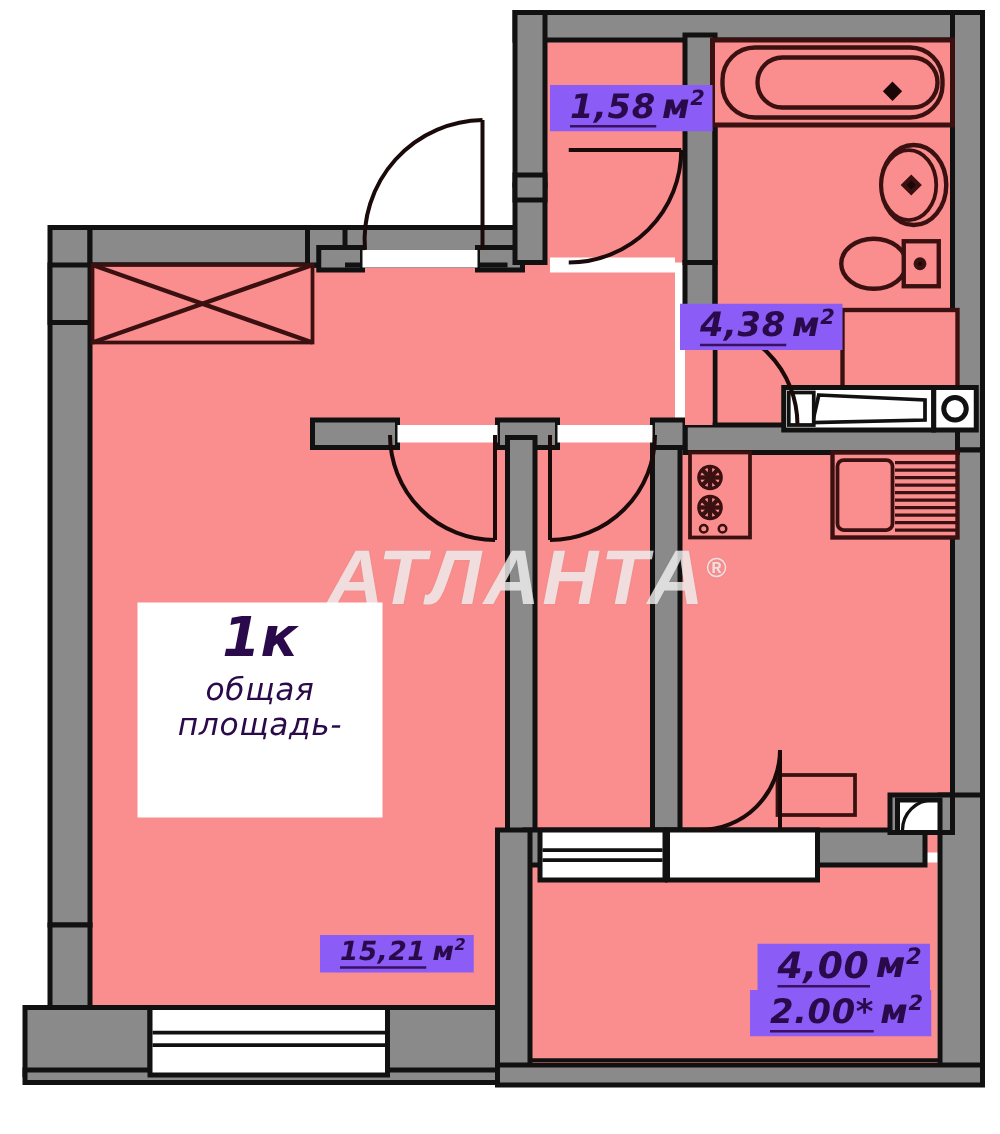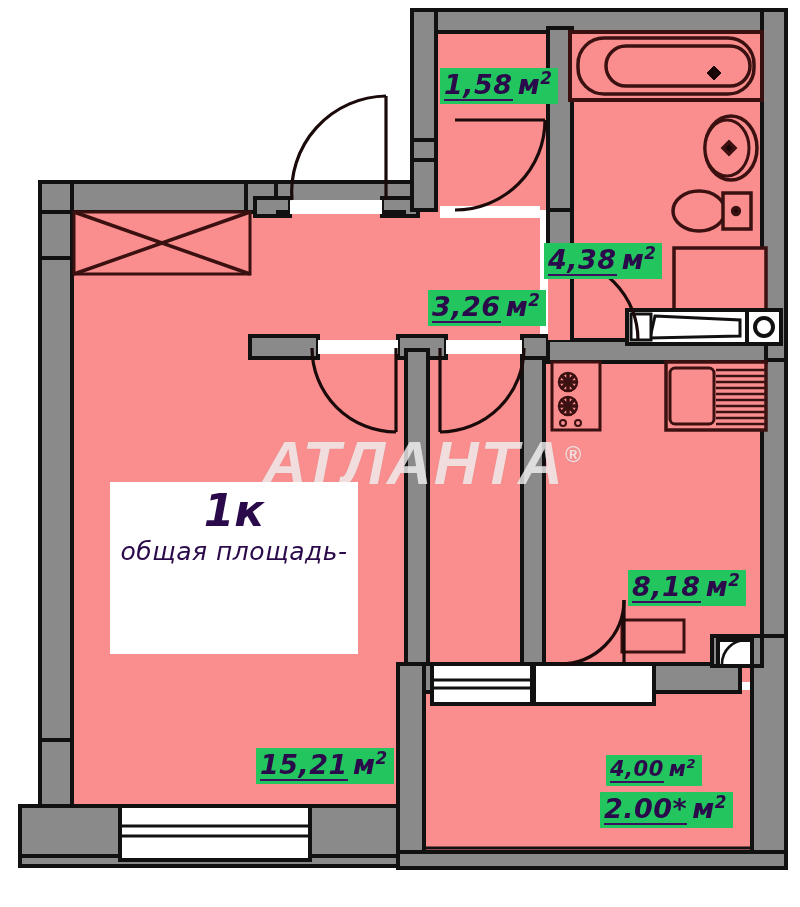--- a/index.html
+++ b/index.html
@@ -2,29 +2,29 @@
 <html><head>
 <meta charset="utf-8">
 <style>
   html,body{margin:0;padding:0;background:#ffffff;}
   body{width:800px;height:907px;overflow:hidden;font-family:"DejaVu Sans",sans-serif;}
   #plan-root{position:relative;width:800px;height:907px;background:#ffffff;}
   svg#floorplan{position:absolute;left:0;top:0;width:800px;height:907px;display:block;}
 
   .area-label{
     position:absolute;
-    background:#22c55e;
+    background:#8b5cf6;
     color:#2a0a4a;
     font-family:"DejaVu Sans",sans-serif;
     font-style:italic;
     font-weight:700;
     white-space:nowrap;
     line-height:1.0;
     letter-spacing:0.5px;
-    padding:2px 6px 3px 4px;
+    padding:2px 6px 3px 16px;
     box-sizing:border-box;
   }
   .area-label .val{display:inline-block;border-bottom:2px solid #3b1060;padding-bottom:1px;}
   .area-label .unit{display:inline-block;margin-left:5px;position:relative;}
   .area-label .unit .sup{font-size:0.62em;vertical-align:super;}
 
   
   #summary-card{
     position:absolute;
     background:#ffffff;
@@ -317,38 +317,32 @@
   </div>
 
   <div class="area-label" style="left:440px;top:68px;font-size:27px;">
     <span class="val">1,58</span><span class="unit"><span>м</span><span class="sup">2</span></span>
   </div>
 
   <div class="area-label" style="left:544px;top:243px;font-size:27px;">
     <span class="val">4,38</span><span class="unit"><span>м</span><span class="sup">2</span></span>
   </div>
 
-  <div class="area-label" style="left:428px;top:290px;font-size:27px;">
-    <span class="val">3,26</span><span class="unit"><span>м</span><span class="sup">2</span></span>
-  </div>
-
-  <div class="area-label" style="left:628px;top:570px;font-size:27px;">
-    <span class="val">8,18</span><span class="unit"><span>м</span><span class="sup">2</span></span>
-  </div>
-
-  <div class="area-label" style="left:256px;top:748px;font-size:27px;">
+
+
+  <div class="area-label" style="left:256px;top:748px;font-size:21px;">
     <span class="val">15,21</span><span class="unit"><span>м</span><span class="sup">2</span></span>
   </div>
 
-  <div class="area-label" style="left:606px;top:755px;font-size:21px;">
+  <div class="area-label" style="left:606px;top:755px;font-size:29px;">
     <span class="val">4,00</span><span class="unit"><span>м</span><span class="sup">2</span></span>
   </div>
 
   <div class="area-label" style="left:600px;top:792px;font-size:27px;">
     <span class="val">2.00*</span><span class="unit"><span>м</span><span class="sup">2</span></span>
   </div>
 
-  <div id="summary-card" style="left:110px;top:482px;width:248px;height:172px;">
+  <div id="summary-card" style="left:110px;top:482px;width:196px;height:172px;">
     <div class="rooms">1к</div>
     <div class="caption">общая площадь-</div>
   </div>
 
 </div>
 
 </body></html>

